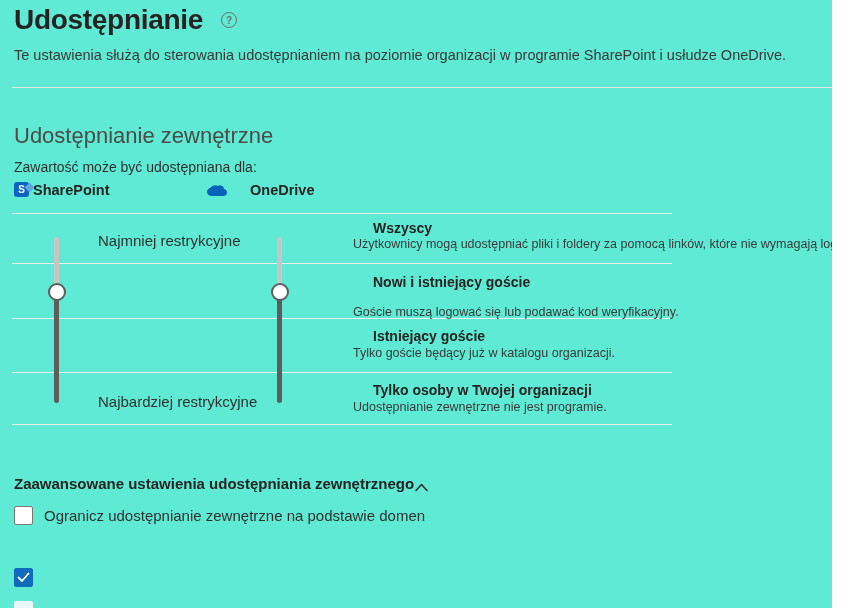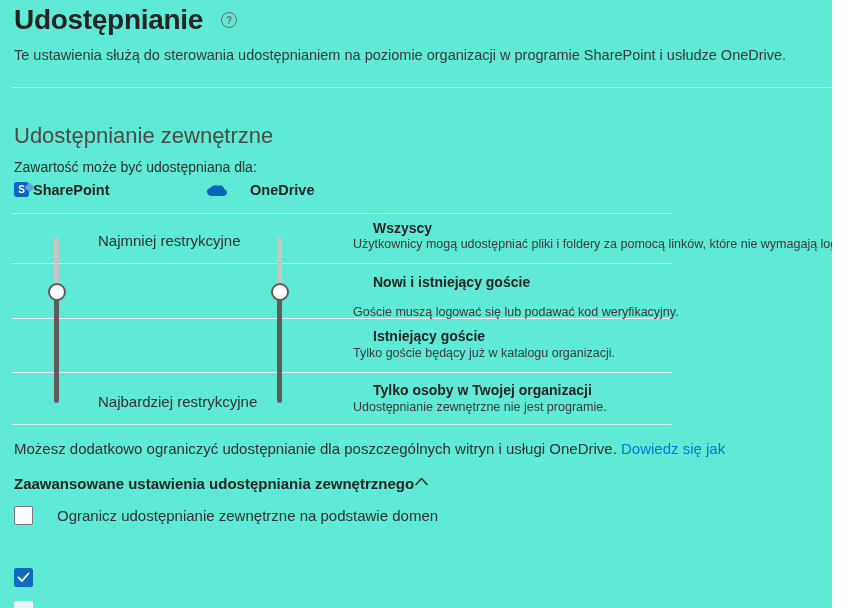--- a/index.html
+++ b/index.html
@@ -46,24 +46,24 @@
   }
   .slider-label { font-size:15px; color:#323130; }
 
   .opt-title { left:373px; font-size:14px; font-weight:bold; color:#252423; white-space:nowrap; }
   .opt-desc  { left:353px; font-size:12.5px; color:#3b3a39; white-space:nowrap; }
 
   .footnote { left:14px; top:440px; font-size:15px; color:#323130; white-space:nowrap; }
   .footnote a, .learn-link { color:#0078d4; text-decoration:none; cursor:pointer; }
 
   .advanced-toggle { left:14px; top:475px; font-size:15px; font-weight:bold; color:#252423; cursor:pointer;
-    display:flex; align-items:flex-start; gap:1px; }
+    display:flex; align-items:flex-end; gap:1px; }
   .chevron { width:13px; height:9px; margin-top:2px; }
 
-  .cb-row { left:14px; display:flex; align-items:flex-start; gap:24px; cursor:default; }
+  .cb-row { left:14px; display:flex; align-items:flex-start; gap:11px; cursor:default; }
   .cb {
     width:19px; height:19px; border:1px solid #7a7874; border-radius:2px; background:#fff; flex:0 0 auto;
     display:flex; align-items:center; justify-content:center; cursor:pointer;
   }
   .cb.checked { background:#0f6cbd; border-color:#0f6cbd; }
   .cb svg { display:block; }
   .cb-label { font-size:15px; color:#323130; padding-top:1px; white-space:nowrap; }
 
   .partial-cb { left:14px; top:601px; width:19px; height:7px; background:#eaf4fb; border-radius:2px 2px 0 0; }
 </style>
@@ -113,24 +113,20 @@
 
   <div class="abs opt-title" style="top:274px">Nowi i istniejący goście</div>
   <div class="abs opt-desc" style="top:305px">Goście muszą logować się lub podawać kod weryfikacyjny.</div>
 
   <div class="abs opt-title" style="top:328px">Istniejący goście</div>
   <div class="abs opt-desc" style="top:346px">Tylko goście będący już w katalogu organizacji.</div>
 
   <div class="abs opt-title" style="top:382px">Tylko osoby w Twojej organizacji</div>
   <div class="abs opt-desc" style="top:400px">Udostępnianie zewnętrzne nie jest programie.</div>
 
-  <div class="abs footnote">
-    <span>Możesz dodatkowo ograniczyć udostępnianie dla poszczególnych witryn i usługi OneDrive.</span>
-    <span class="learn-link">Dowiedz się jak</span>
-  </div>
 
   <div class="abs advanced-toggle">
     <span>Zaawansowane ustawienia udostępniania zewnętrznego</span>
     <svg class="chevron" viewBox="0 0 13 9">
       <polyline points="1,7.5 6.5,1.5 12,7.5" fill="none" stroke="#323130" stroke-width="1.6" stroke-linecap="round" stroke-linejoin="round"></polyline>
     </svg>
   </div>
 
   <div class="abs cb-row" style="top:506px">
     <div class="cb"></div>

